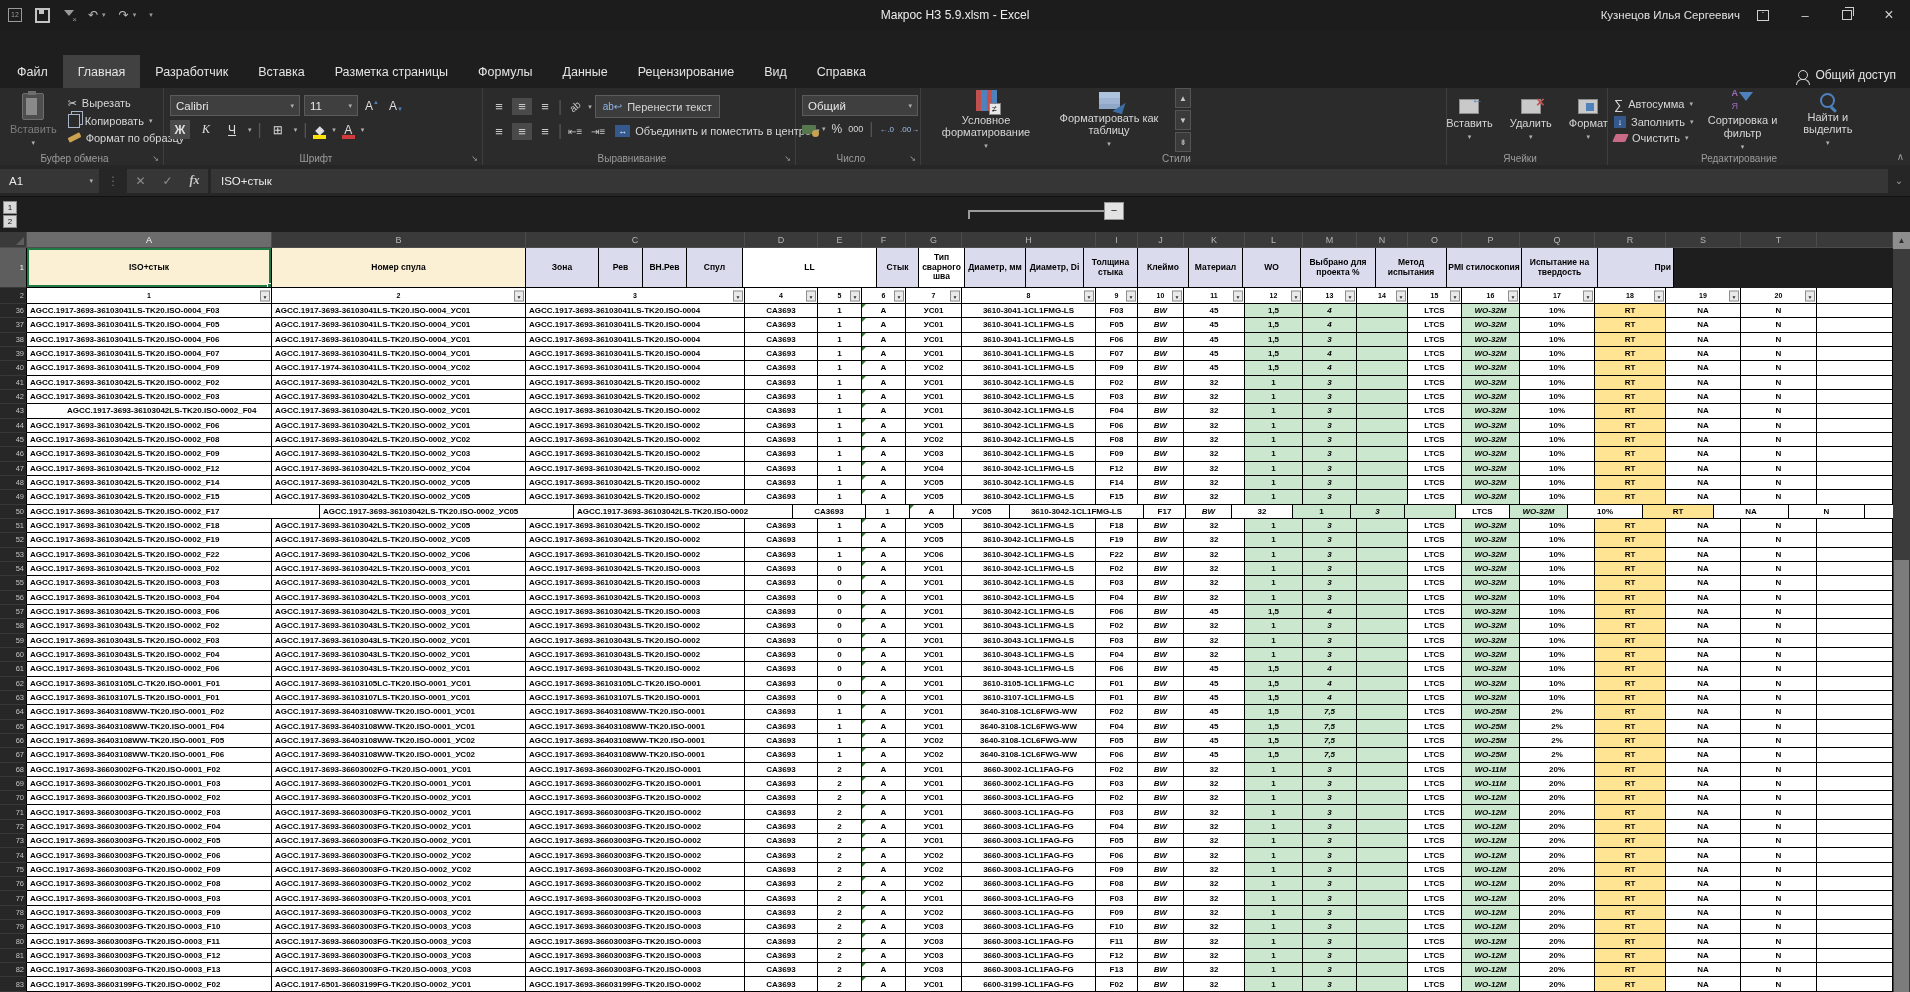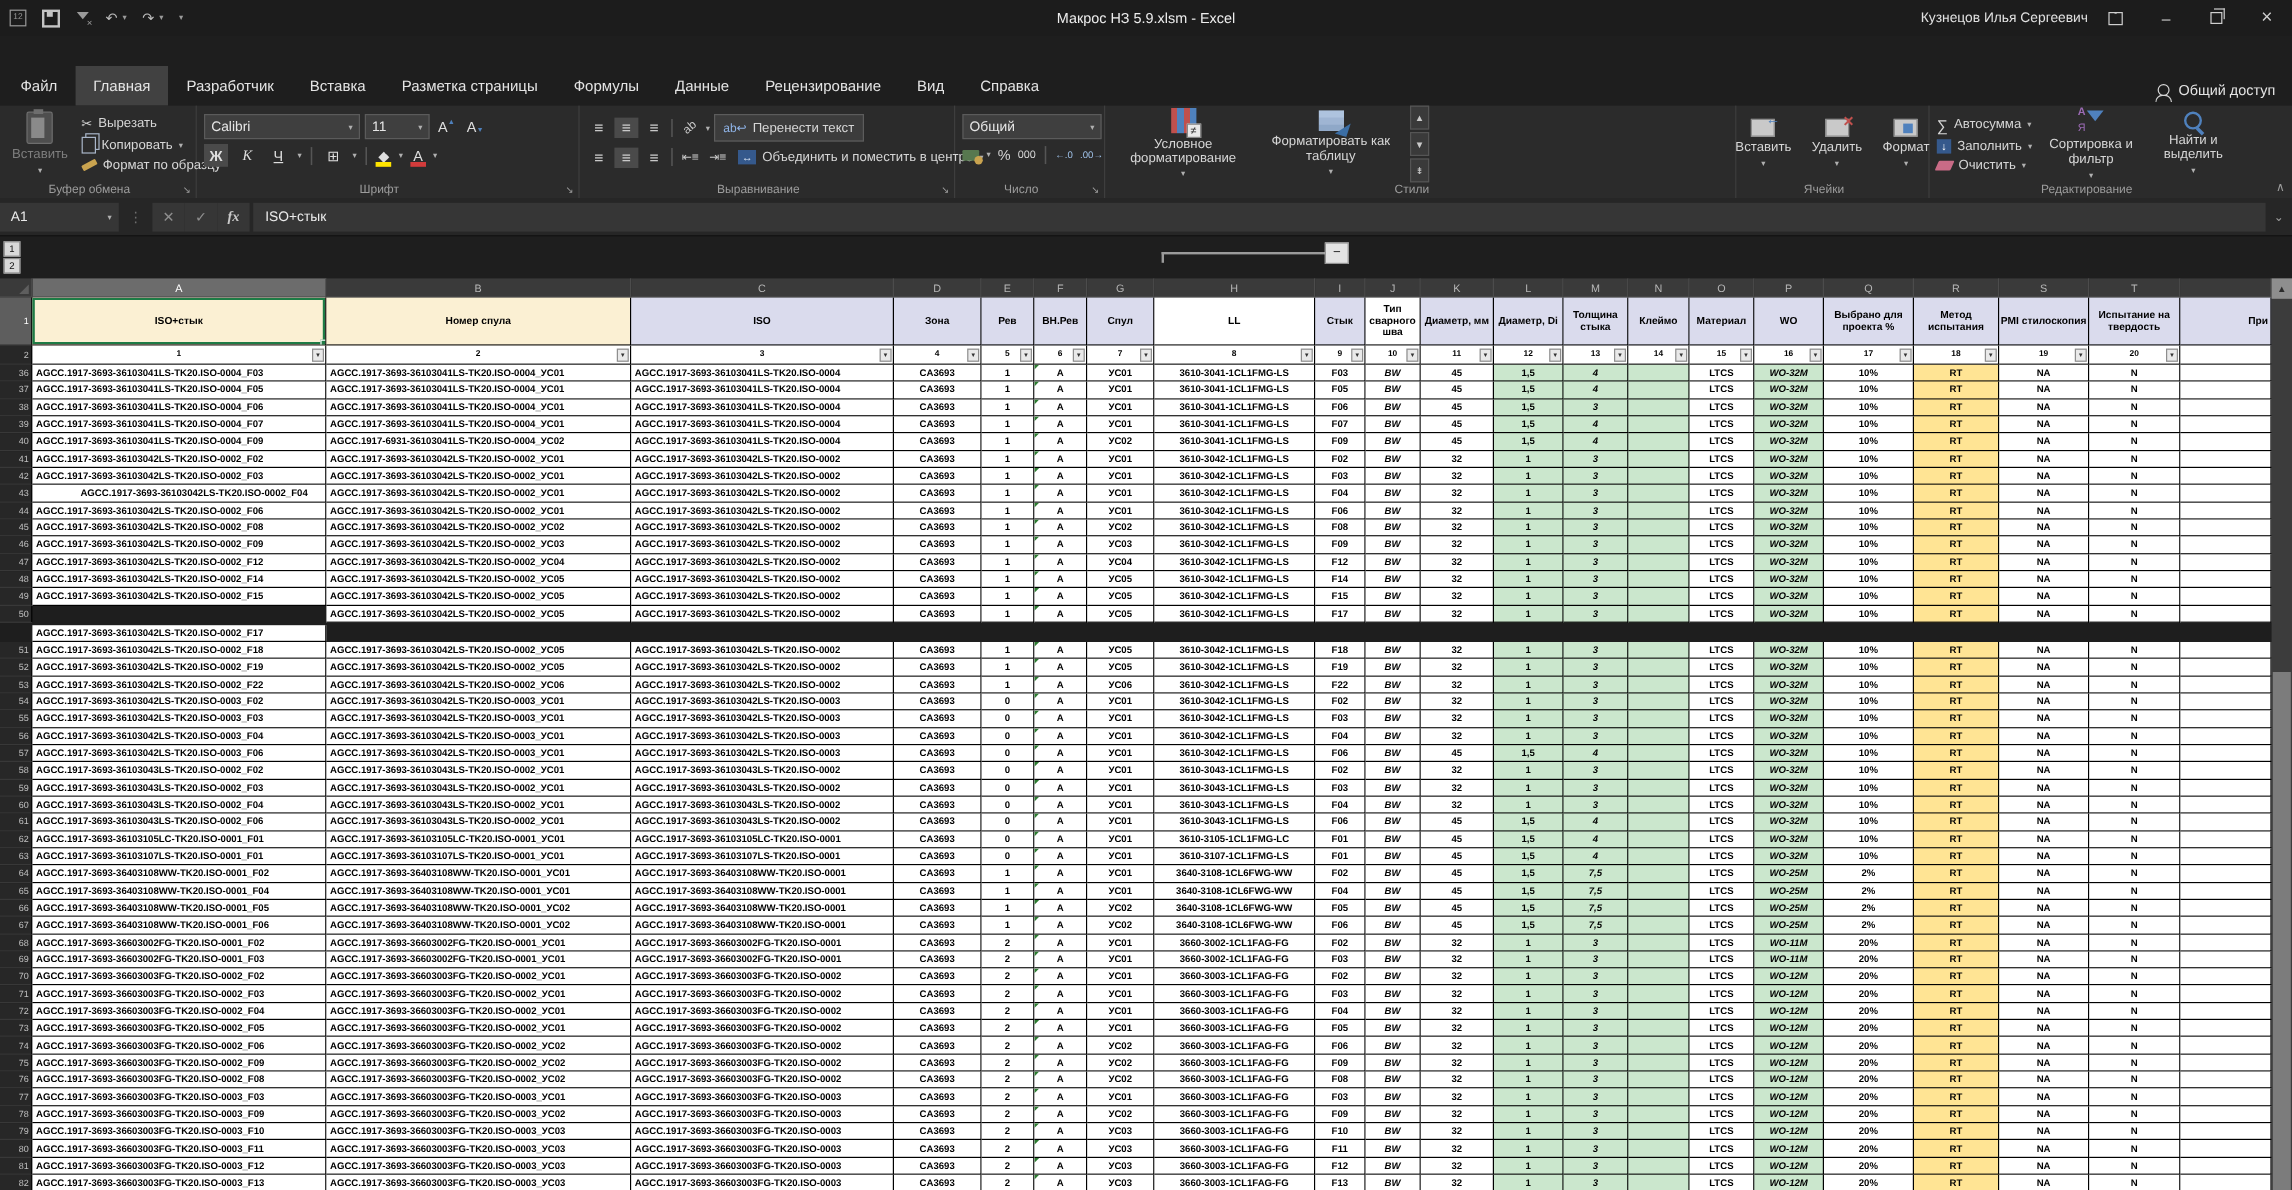--- a/index.html
+++ b/index.html
@@ -429,21 +429,20 @@
       <div class="ch" style="width: 71px;">R</div>
       <div class="ch" style="width: 75px;">S</div>
       <div class="ch" style="width: 76px;">T</div>
       <div class="ch" style="width: 76px;"></div>
     </div>
   <div id="gridtbl">
       <div class="row hrow">
         <div class="gut hl" style="width: 27px; height: 40px;">1</div>
         <div class="c bg-cream sel1" style="width: 245px; height: 40px;">ISO+стык</div>
         <div class="c bg-cream" style="width: 254px; height: 40px;">Номер спула</div>
-        <div class="c bg-lav" style="width: 219px; height: 40px;">ISO</div>
         <div class="c bg-lav" style="width: 73px; height: 40px;">Зона</div>
         <div class="c bg-lav" style="width: 44px; height: 40px;">Рев</div>
         <div class="c bg-lav" style="width: 44px; height: 40px;">ВН.Рев</div>
         <div class="c bg-lav" style="width: 56px; height: 40px;">Спул</div>
         <div class="c bg-white" style="width: 134px; height: 40px;">LL</div>
         <div class="c bg-lav" style="width: 42px; height: 40px;">Стык</div>
         <div class="c bg-white" style="width: 46px; height: 40px;">Тип сварного шва</div>
         <div class="c bg-lav" style="width: 61px; height: 40px;">Диаметр, мм</div>
         <div class="c bg-lav" style="width: 58px; height: 40px;">Диаметр, Di</div>
         <div class="c bg-lav" style="width: 54px; height: 40px;">Толщина стыка</div>
@@ -572,21 +571,21 @@
         <div class="c grn bi" style="width: 58px; height: 14.333px;">WO-32M</div>
         <div class="c" style="width: 75px; height: 14.333px;">10%</div>
         <div class="c yel" style="width: 71px; height: 14.333px;">RT</div>
         <div class="c" style="width: 75px; height: 14.333px;">NA</div>
         <div class="c" style="width: 76px; height: 14.333px;">N</div>
         <div class="c" style="width: 76px; height: 14.333px;"></div>
       </div>
       <div class="row">
         <div class="gut" style="width: 27px; height: 14.333px;">40</div>
         <div class="c l" style="width: 245px; height: 14.333px;">AGCC.1917-3693-36103041LS-TK20.ISO-0004_F09</div>
-        <div class="c l" style="width: 254px; height: 14.333px;">AGCC.1917-6931-36103041LS-TK20.ISO-0004_УС02</div>
+        <div class="c l" style="width: 254px; height: 14.333px;">AGCC.1917-1974-36103041LS-TK20.ISO-0004_УС02</div>
         <div class="c l" style="width: 219px; height: 14.333px;">AGCC.1917-3693-36103041LS-TK20.ISO-0004</div>
         <div class="c" style="width: 73px; height: 14.333px;">CA3693</div>
         <div class="c" style="width: 44px; height: 14.333px;">1</div>
         <div class="c tri" style="width: 44px; height: 14.333px;">А</div>
         <div class="c" style="width: 56px; height: 14.333px;">УС02</div>
         <div class="c" style="width: 134px; height: 14.333px;">3610-3041-1CL1FMG-LS</div>
         <div class="c" style="width: 42px; height: 14.333px;">F09</div>
         <div class="c bi" style="width: 46px; height: 14.333px;">BW</div>
         <div class="c" style="width: 61px; height: 14.333px;">45</div>
         <div class="c grn bd" style="width: 58px; height: 14.333px;">1,5</div>
@@ -811,21 +810,21 @@
         <div class="c" style="width: 54px; height: 14.333px;">LTCS</div>
         <div class="c grn bi" style="width: 58px; height: 14.333px;">WO-32M</div>
         <div class="c" style="width: 75px; height: 14.333px;">10%</div>
         <div class="c yel" style="width: 71px; height: 14.333px;">RT</div>
         <div class="c" style="width: 75px; height: 14.333px;">NA</div>
         <div class="c" style="width: 76px; height: 14.333px;">N</div>
         <div class="c" style="width: 76px; height: 14.333px;"></div>
       </div>
       <div class="row">
         <div class="gut" style="width: 27px; height: 14.333px;">50</div>
-        <div class="c l" style="width: 245px; height: 14.333px; margin-top: 16px;">AGCC.1917-3693-36103042LS-TK20.ISO-0002_F17</div>
+        <div class="c l" style="width: 293px; height: 14.333px;">AGCC.1917-3693-36103042LS-TK20.ISO-0002_F17</div>
         <div class="c l" style="width: 254px; height: 14.333px;">AGCC.1917-3693-36103042LS-TK20.ISO-0002_УС05</div>
         <div class="c l" style="width: 219px; height: 14.333px;">AGCC.1917-3693-36103042LS-TK20.ISO-0002</div>
         <div class="c" style="width: 73px; height: 14.333px;">CA3693</div>
         <div class="c" style="width: 44px; height: 14.333px;">1</div>
         <div class="c tri" style="width: 44px; height: 14.333px;">А</div>
         <div class="c" style="width: 56px; height: 14.333px;">УС05</div>
         <div class="c" style="width: 134px; height: 14.333px;">3610-3042-1CL1FMG-LS</div>
         <div class="c" style="width: 42px; height: 14.333px;">F17</div>
         <div class="c bi" style="width: 46px; height: 14.333px;">BW</div>
         <div class="c" style="width: 61px; height: 14.333px;">32</div>

